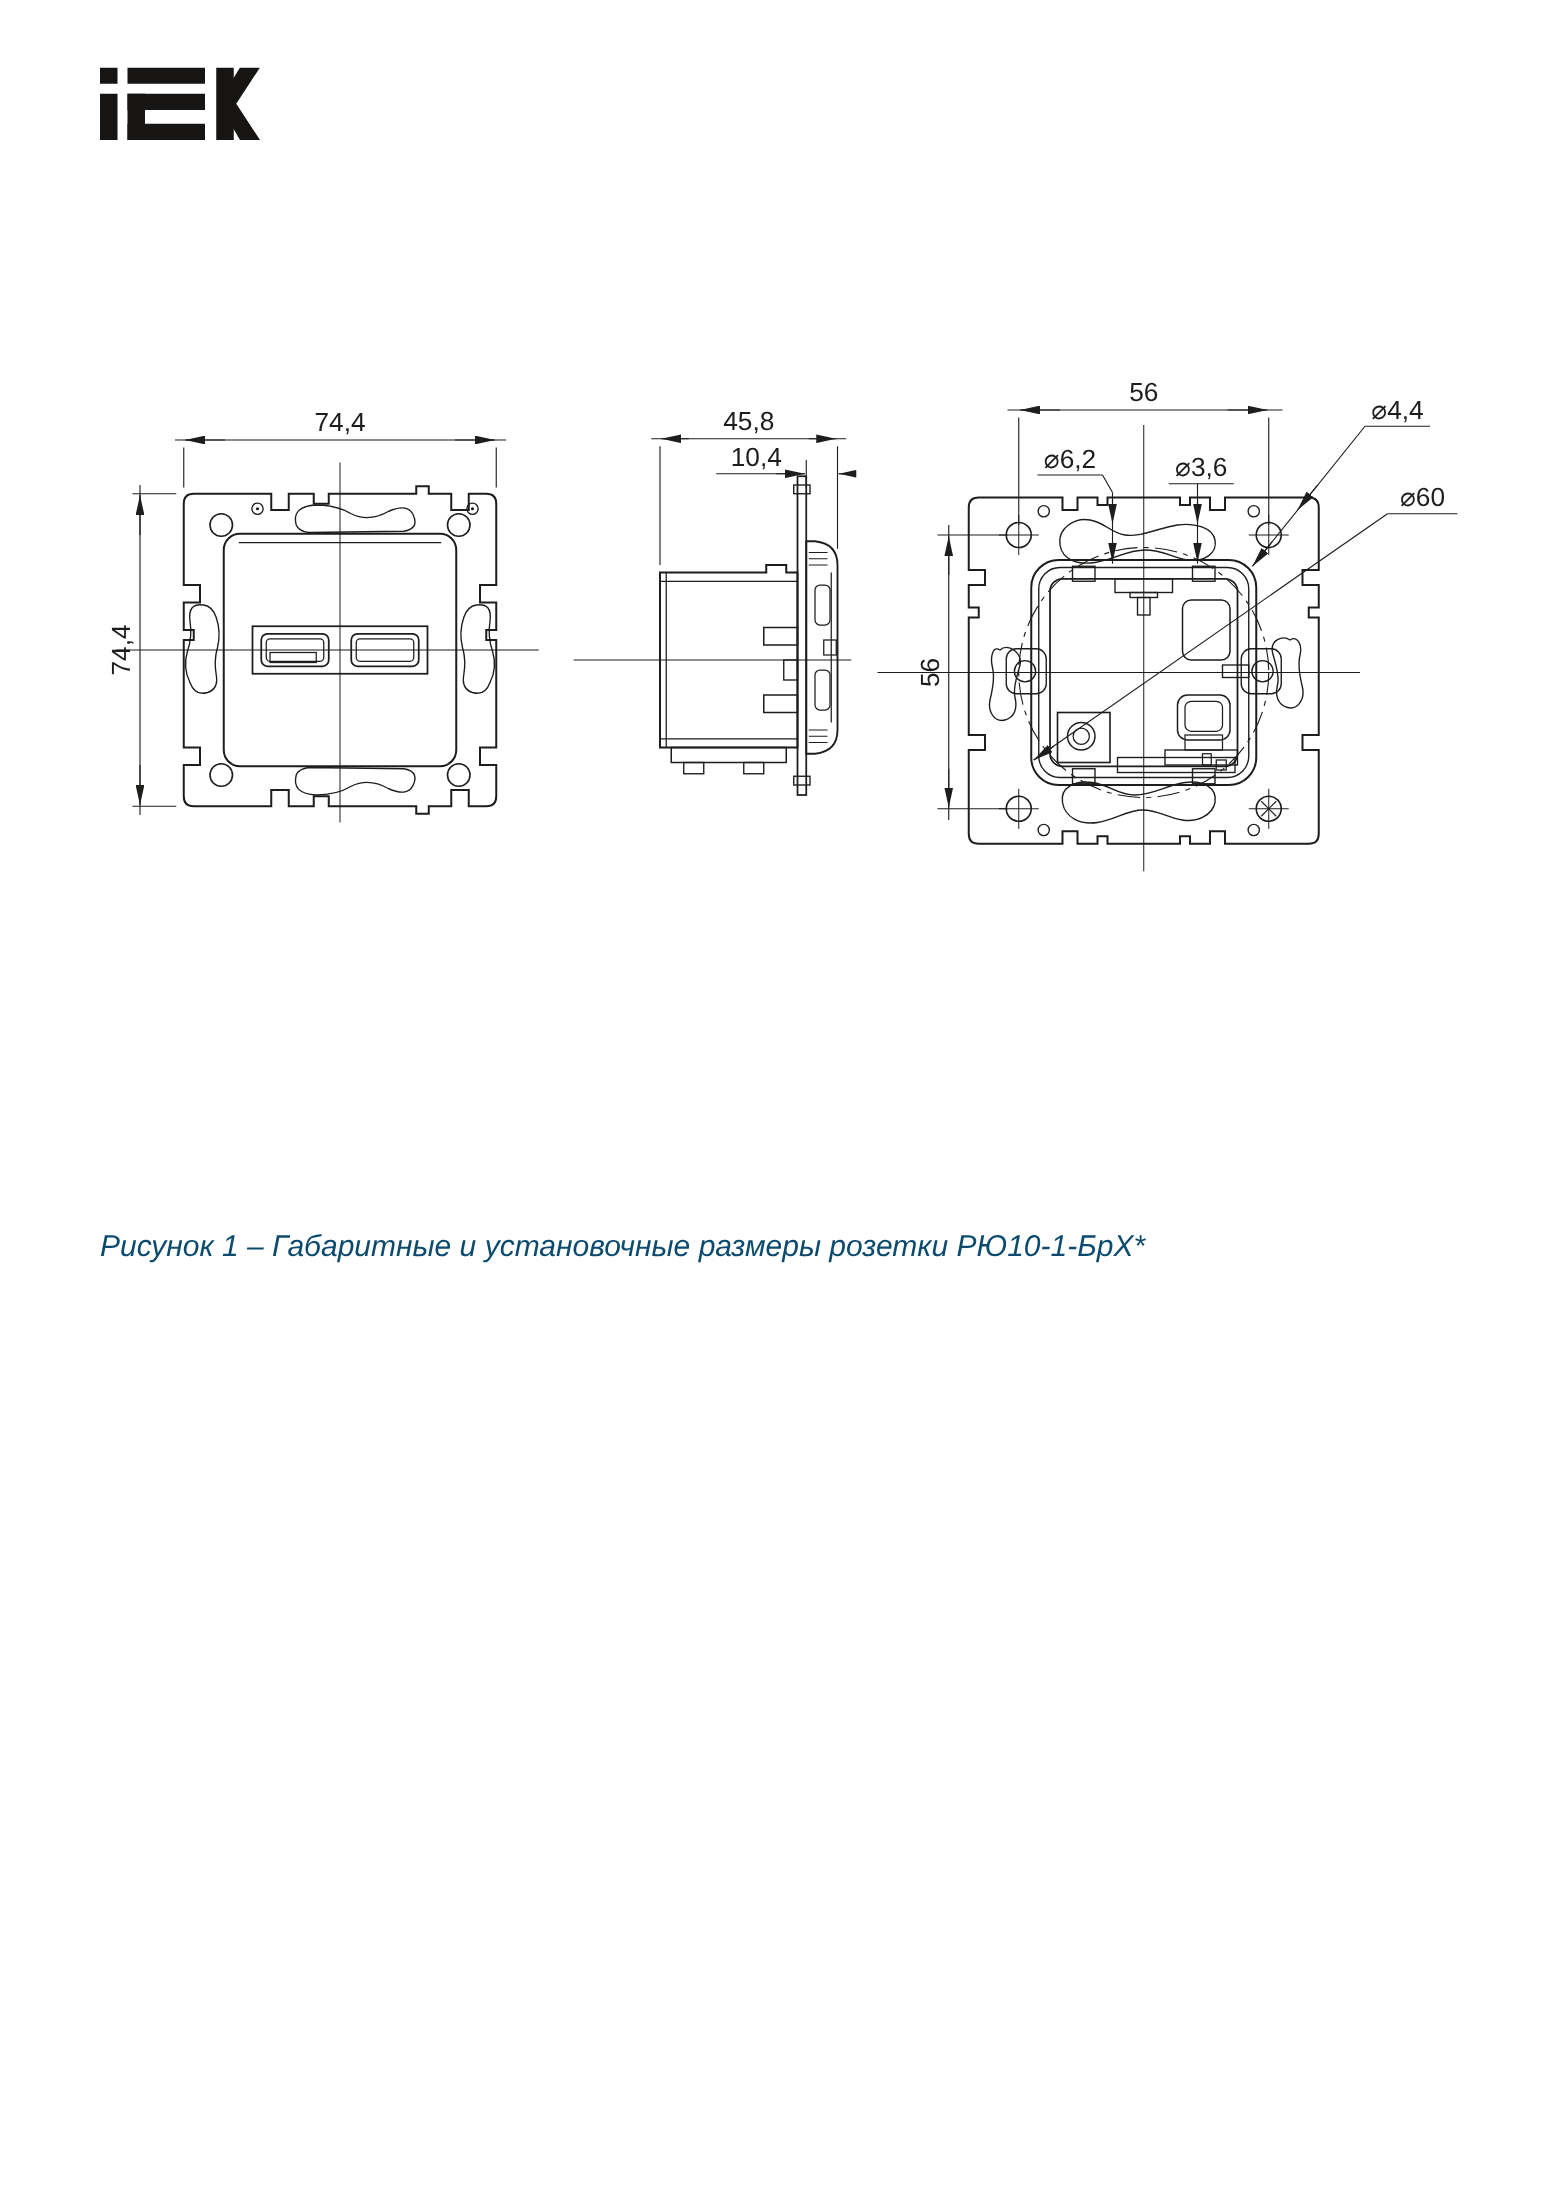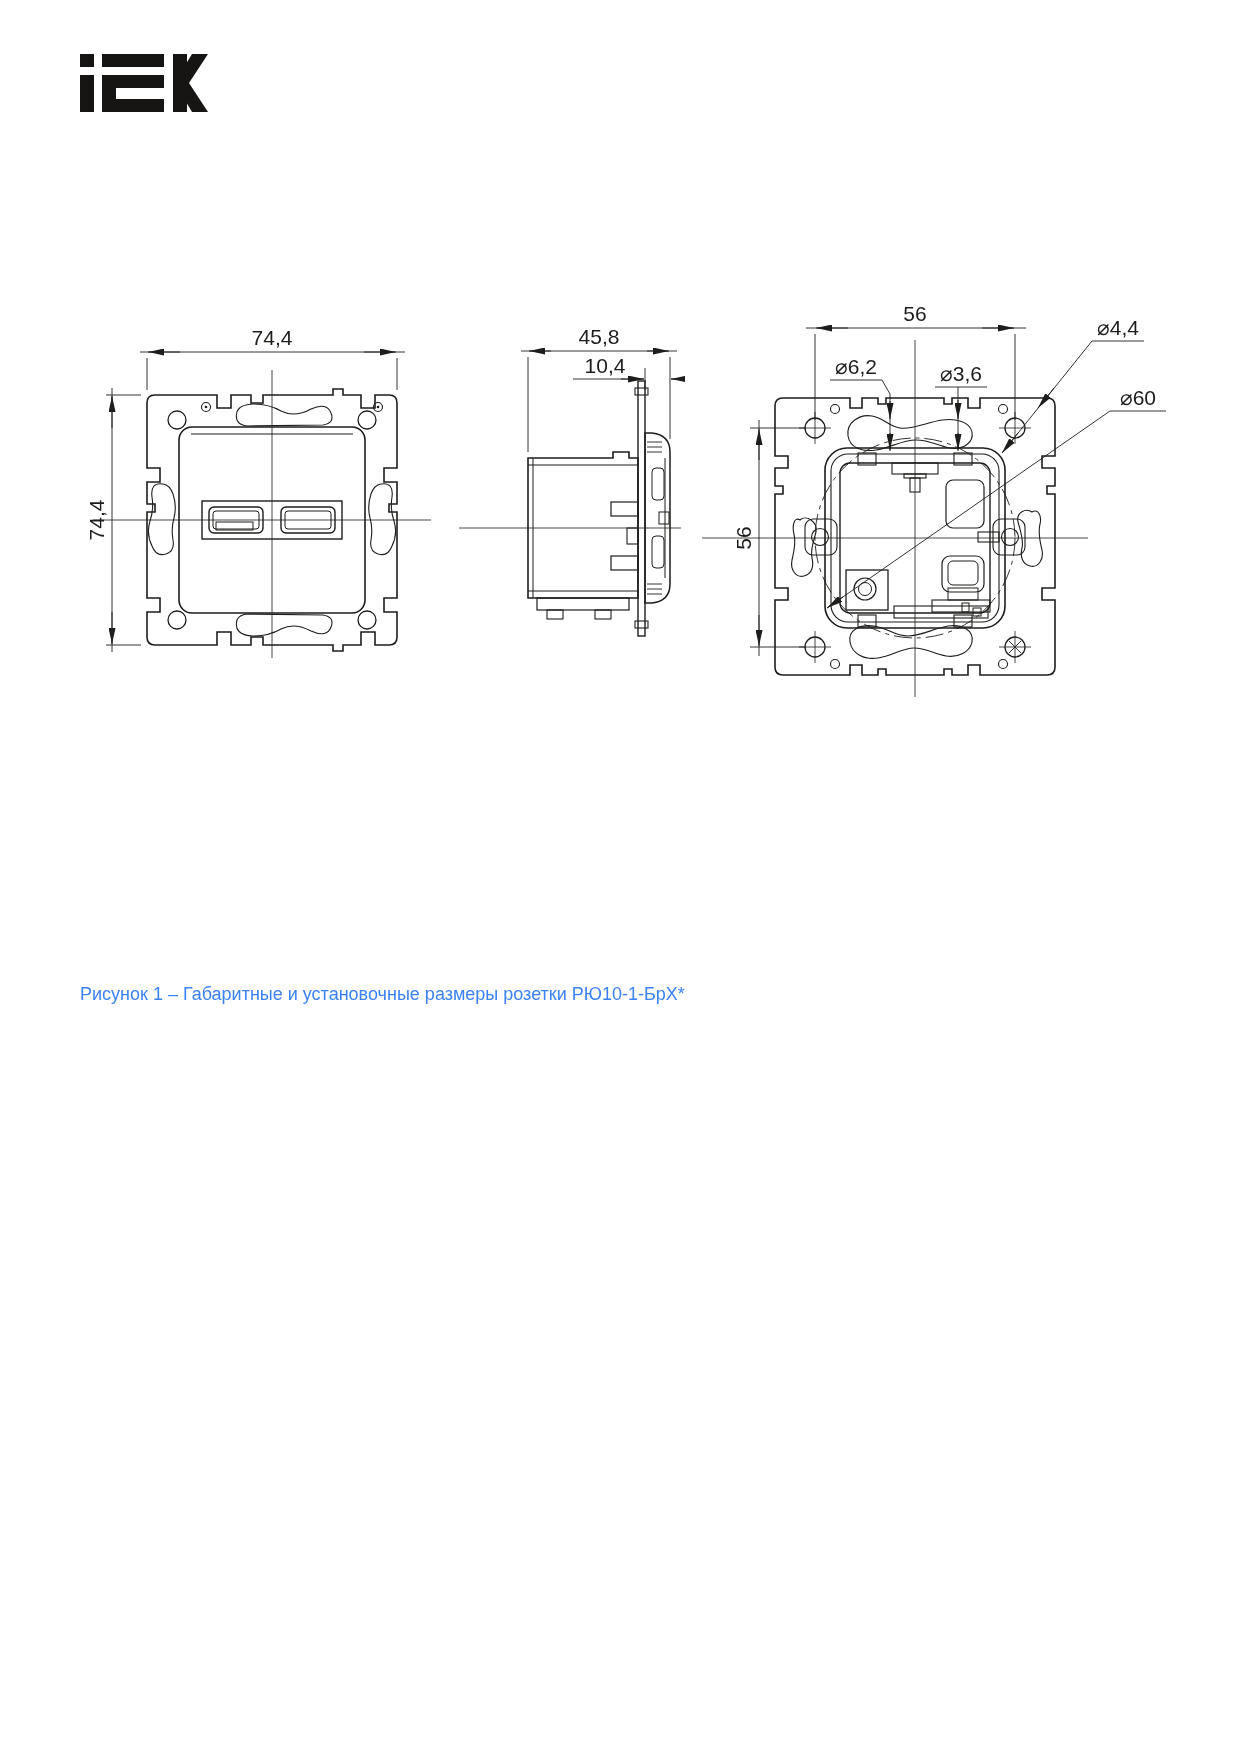--- a/index.html
+++ b/index.html
@@ -1,19 +1,19 @@
 <!DOCTYPE html>
 <html><head>
 <meta charset="utf-8">
 <style>
   html,body{margin:0;padding:0;background:#e8e8e8;}
   .page{position:relative;width:1244px;height:1748px;background:#ffffff;margin:0 auto;overflow:hidden;
         font-family:"Liberation Sans","DejaVu Sans",sans-serif;color:#1d1d1b;}
   .abs{position:absolute;}
-  .caption{font-size:18px;color:#3b82f6;white-space:nowrap;}
+  .caption{font-size:24px;color:#0c4a6e;white-space:nowrap;font-style:italic;}
   svg text{font-family:"Liberation Sans","DejaVu Sans",sans-serif;font-size:21px;fill:#1d1d1b;}
   svg{display:block;}
   .ln{stroke:#1d1d1b;fill:none;}
 </style>
 </head>
 <body>
 
 <div class="page">
 
   <svg class="abs" style="left:80px;top:54px" width="128" height="58" viewBox="0 0 128 58" aria-label="IEK logo">

